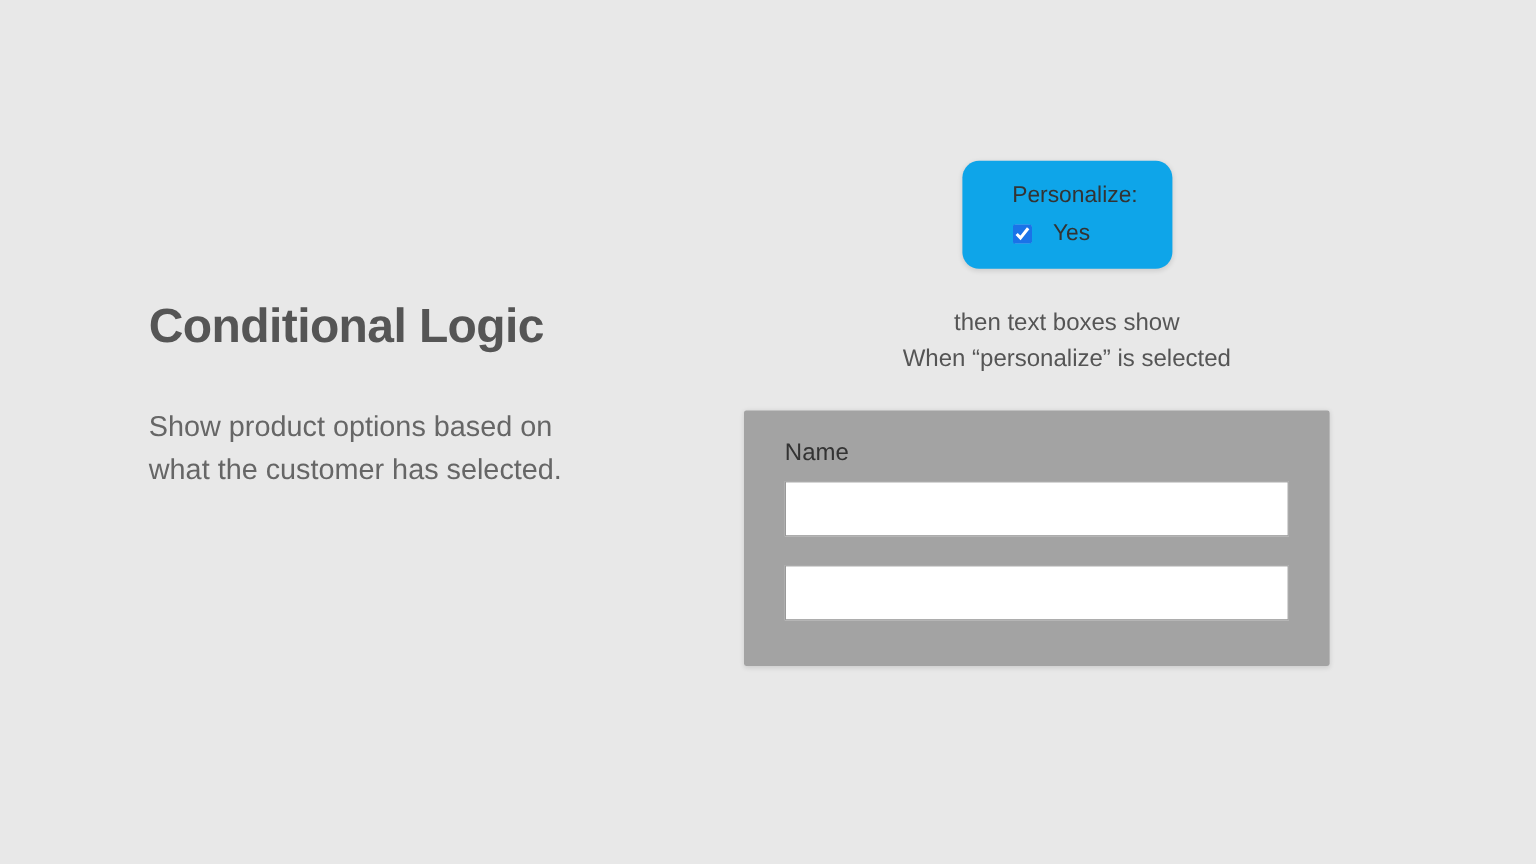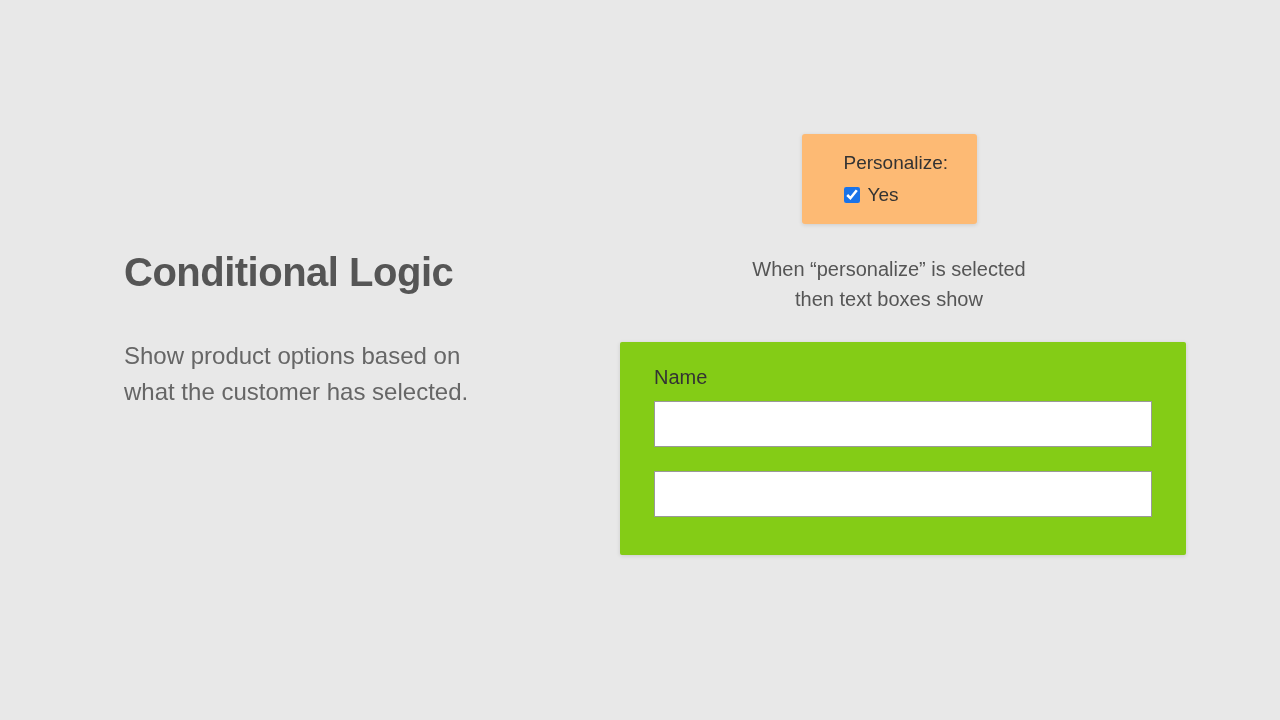--- a/index.html
+++ b/index.html
@@ -34,58 +34,58 @@
       color: #666;
       line-height: 1.5;
     }
     .right-col {
       position: absolute;
       left: 620px;
       top: 134px;
       width: 538px;
     }
     .personalize-card {
-      background: #fdba74;
+      background: #0ea5e9;
       width: 175px;
       margin: 0 auto 30px auto;
       padding: 18px 22px 18px 42px;
       box-shadow: 0 1px 4px rgba(0,0,0,0.12);
-      border-radius: 3px;
+      border-radius: 14px;
     }
     .personalize-label {
       font-size: 19px;
       color: #333;
       margin-bottom: 10px;
       display: block;
     }
     .checkbox-row {
       display: flex;
       align-items: center;
-      gap: 8px;
+      gap: 18px;
     }
     .checkbox-row input[type="checkbox"] {
       width: 16px;
       height: 16px;
       accent-color: #1a73e8;
       cursor: pointer;
     }
     .checkbox-row span {
       font-size: 19px;
       color: #333;
     }
     .caption {
       text-align: center;
       font-size: 20px;
       color: #555;
       line-height: 1.5;
       margin-bottom: 28px;
     }
     .form-card {
-      background: #84cc16;
-      width: 566px;
+      background: #a3a3a3;
+      width: 488px;
       padding: 24px 34px 38px 34px;
       box-shadow: 0 1px 4px rgba(0,0,0,0.12);
       border-radius: 2px;
     }
     .form-group {
       margin-bottom: 24px;
     }
     .form-group:last-child {
       margin-bottom: 0;
     }
@@ -115,22 +115,22 @@
 <div class="right-col">
   <div class="personalize-card">
     <span class="personalize-label">Personalize:</span>
     <div class="checkbox-row">
       <input type="checkbox" checked="" style="">
       <span>Yes</span>
     </div>
   </div>
 
   <div class="caption">
+    <div>then text boxes show</div>
     <div>When “personalize” is selected</div>
-    <div>then text boxes show</div>
   </div>
 
   <div class="form-card">
     <div class="form-group">
       <label class="field-label">Name</label>
       <input type="text" class="field-input" value="" style="">
     </div>
     <div class="form-group">
       <input type="text" class="field-input" value="" style="">
     </div>

